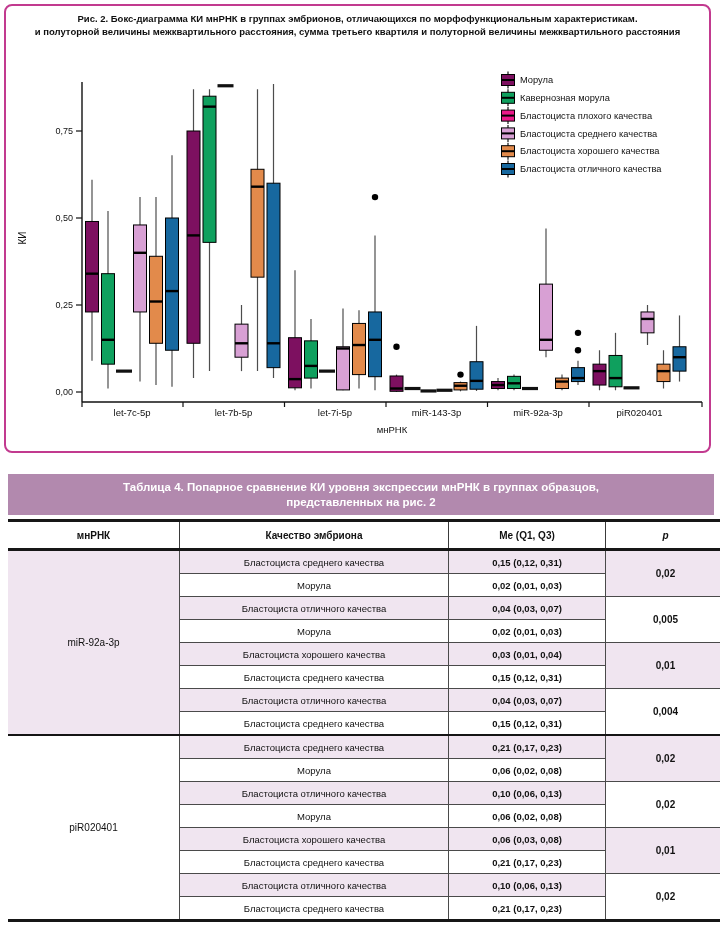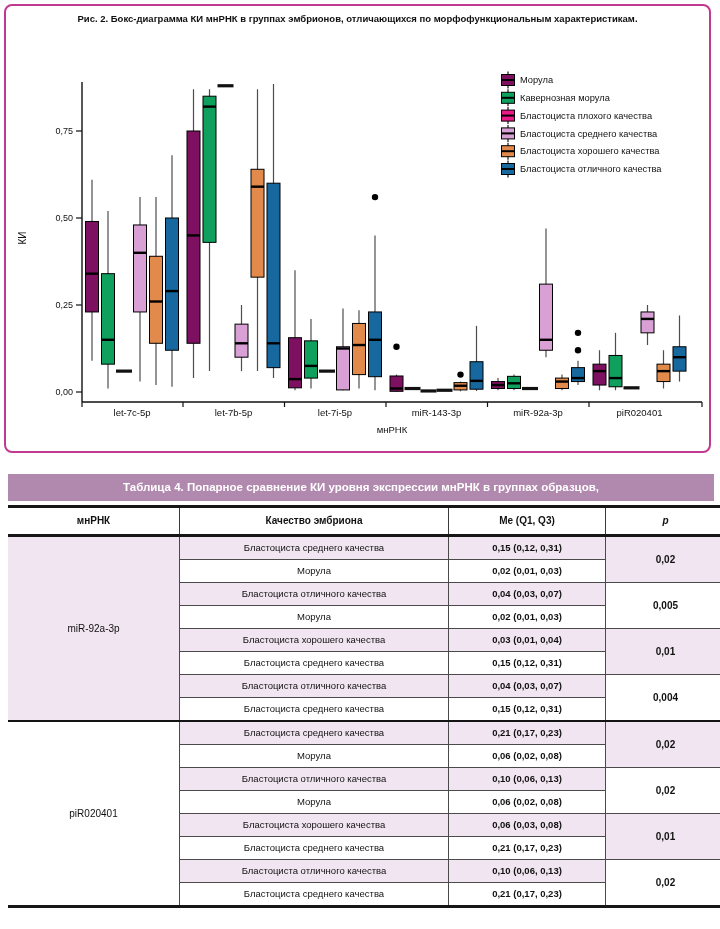--- a/index.html
+++ b/index.html
@@ -28,20 +28,21 @@
   table.cmp th.p-head{font-style:italic;}
   table.cmp td.shade{background:#F0E5F0;}
   table.cmp tr.sec-start td{border-top:2.5px solid #141414;}
 </style>
 </head>
 <body>
 
 <div class="figure-box">
   <div class="fig-title">
     <div>Рис. 2. Бокс-диаграмма КИ мнРНК в группах эмбрионов, отличающихся по морфофункциональным характеристикам.</div>
+    <div>и полуторной величины межквартильного расстояния, сумма третьего квартиля и полуторной величины межквартильного расстояния</div>
   </div>
   <svg id="chart-svg" class="chart-svg" width="703" height="445" viewBox="6 6 703 445">
       <line x1="82" y1="82" x2="82" y2="402" stroke="#111" stroke-width="1.4"></line>
       <line x1="82" y1="402" x2="702" y2="402" stroke="#111" stroke-width="1.4"></line>
       <line x1="76" y1="392" x2="82" y2="392" stroke="#111" stroke-width="1.2"></line>
       <text x="73" y="395.2" font-size="9" text-anchor="end" fill="#111" font-family="&quot;Liberation Sans&quot;,sans-serif">0,00</text>
       <line x1="76" y1="305" x2="82" y2="305" stroke="#111" stroke-width="1.2"></line>
       <text x="73" y="308.2" font-size="9" text-anchor="end" fill="#111" font-family="&quot;Liberation Sans&quot;,sans-serif">0,25</text>
       <line x1="76" y1="218" x2="82" y2="218" stroke="#111" stroke-width="1.2"></line>
       <text x="73" y="221.2" font-size="9" text-anchor="end" fill="#111" font-family="&quot;Liberation Sans&quot;,sans-serif">0,50</text>
@@ -182,20 +183,21 @@
       <line x1="508" y1="160.5" x2="508" y2="177.5" stroke="#000" stroke-width="1.1"></line>
       <rect x="501.5" y="163.5" width="13" height="11" fill="#17689F" stroke="#000" stroke-width="1"></rect>
       <line x1="501.5" y1="169" x2="514.5" y2="169" stroke="#000" stroke-width="2"></line>
       <text x="520" y="172.2" font-size="9.3" text-anchor="start" fill="#111" font-family="&quot;Liberation Sans&quot;,sans-serif">Бластоциста отличного качества</text>
     </svg>
 </div>
 
 <div class="tbl-wrap">
   <div class="tbl-title">
     <div>Таблица 4. Попарное сравнение КИ уровня экспрессии мнРНК в группах образцов,</div>
+    <div>представленных на рис. 2</div>
   </div>
   <table class="cmp">
     <thead>
       <tr>
         <th style="width:169px">мнРНК</th>
         <th style="width:266px">Качество эмбриона</th>
         <th style="width:154px">Me (Q1, Q3)</th>
         <th class="p-head" style="width:117px">p</th>
       </tr>
     </thead>

